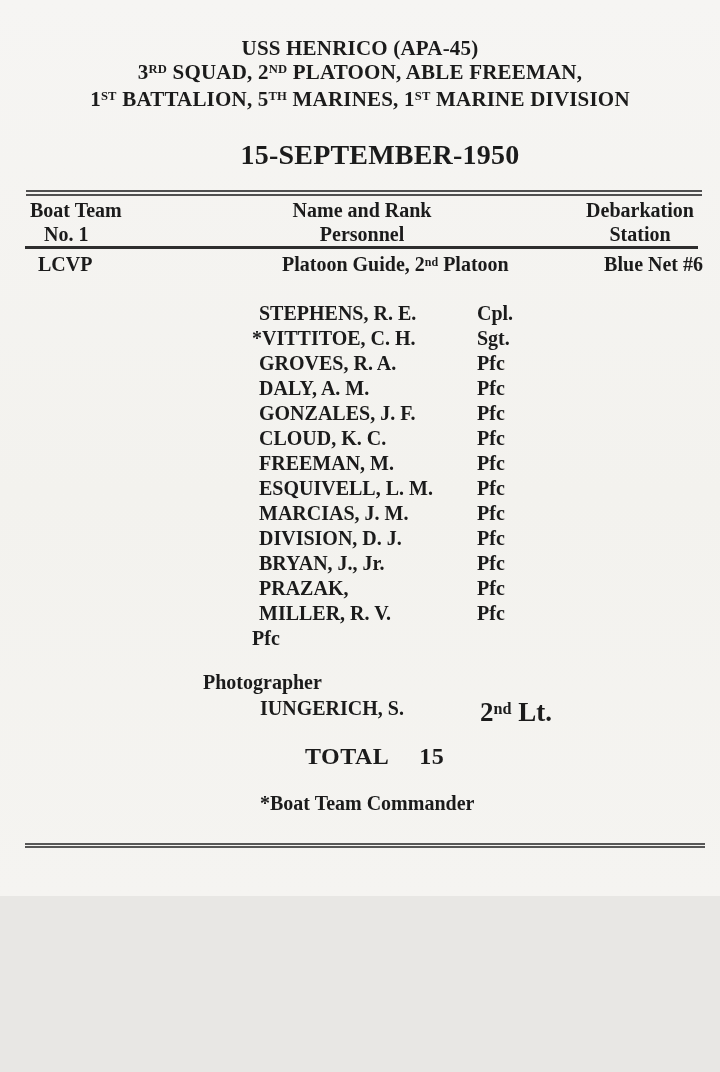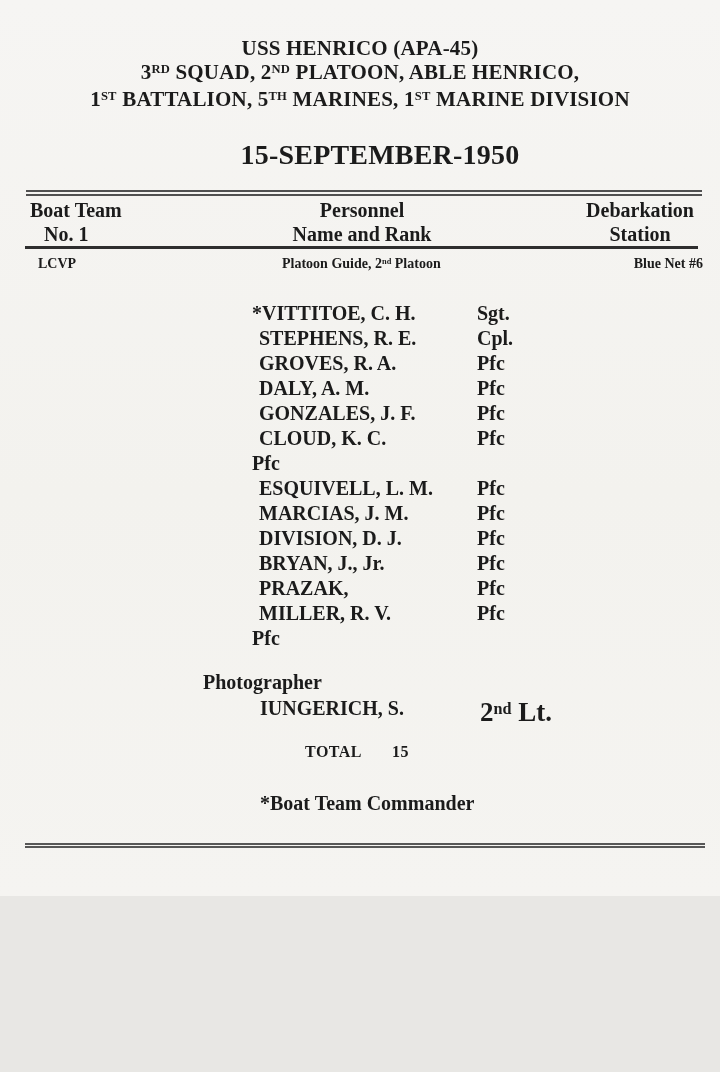--- a/index.html
+++ b/index.html
@@ -18,104 +18,105 @@
 
   .rule2a { position:absolute; top:190px; left:26px; width:676px; height:2px;
             border-top:2px solid #505050; border-bottom:2px solid #505050; }
   .th { position:absolute; top:198px; font-size:20px; line-height:24px; }
   .th-boat { left:30px; }
   .th-boat .l2 { padding-left:14px; }
   .th-personnel { left:200px; width:324px; text-align:center; }
   .th-debark { left:577px; width:126px; text-align:center; }
   .rule1 { position:absolute; top:246px; left:25px; width:673px;
            border-top:3px solid #2e2e2e; }
-  .td { position:absolute; top:252px; font-size:14px; line-height:24px; }
+  .td { position:absolute; top:252px; font-size:20px; line-height:24px; }
   .td-boat { left:38px; }
   .td-assign { left:282px; }
   .td-station { left:577px; width:126px; text-align:right; }
 
   .roster { position:absolute; top:301px; left:252px; font-size:20px; line-height:25px; }
   .r-row { display:flex; }
   .r-name { width:225px; white-space:pre; }
   .r-row:not(.starred) .r-name { padding-left:7px; width:218px; }
 
   .photog-label { position:absolute; top:671px; left:203px; font-size:20px; }
   .photog-name  { position:absolute; top:697px; left:260px; font-size:20px; }
   .photog-rank  { position:absolute; top:697px; left:480px; font-size:27px; }
 
-  .total { position:absolute; top:743px; left:305px; font-size:16px; letter-spacing:0.5px; }
+  .total { position:absolute; top:743px; left:305px; font-size:24px; letter-spacing:0.5px; }
   .total .v { margin-left:30px; }
 
   .footnote { position:absolute; top:792px; left:260px; font-size:20px; }
 
   .rule2b { position:absolute; top:843px; left:25px; width:680px; height:1px;
             border-top:2px solid #575757; border-bottom:2px solid #575757; }
 
   .note { position:absolute; top:915px; left:38px; width:662px;
           font-size:23px; line-height:30px; white-space:pre-wrap; letter-spacing:0.2px; }
 </style>
 </head>
 <body>
 
 <div class="page">
 
   <div class="hdr">
     <div><span>USS HENRICO (APA-45)</span></div>
-    <div><span>3</span><span class="sup">RD</span><span> SQUAD, 2</span><span class="sup">ND</span><span> PLATOON, ABLE HENRICO,</span></div>
+    <div><span>3</span><span class="sup">RD</span><span> SQUAD, 2</span><span class="sup">ND</span><span> PLATOON, ABLE FREEMAN,</span></div>
     <div><span>1</span><span class="sup">ST</span><span> BATTALION, 5</span><span class="sup">TH</span><span> MARINES, 1</span><span class="sup">ST</span><span> MARINE DIVISION</span></div>
   </div>
   <div class="date">15-SEPTEMBER-1950</div>
 
   <div class="rule2a"></div>
 
   <div class="th th-boat">
     <div class="l1">Boat Team</div>
     <div class="l2">No. 1</div>
   </div>
   <div class="th th-personnel">
+    <div>Name and Rank</div>
     <div>Personnel</div>
-    <div>Name and Rank</div>
   </div>
   <div class="th th-debark">
     <div>Debarkation</div>
     <div>Station</div>
   </div>
 
   <div class="rule1"></div>
 
   <div class="td td-boat">LCVP</div>
   <div class="td td-assign"><span>Platoon Guide, 2</span><span class="sup">nd</span><span> Platoon</span></div>
   <div class="td td-station">Blue Net #6</div>
 
   <div class="roster">
+    <div class="r-row">
+        <span class="r-name">STEPHENS, R. E.</span>
+        <span class="r-rank">Cpl.</span>
+      </div>
     <div class="r-row starred">
         <span class="r-name">*VITTITOE, C. H.</span>
         <span class="r-rank">Sgt.</span>
-      </div>
-    <div class="r-row">
-        <span class="r-name">STEPHENS, R. E.</span>
-        <span class="r-rank">Cpl.</span>
       </div>
     <div class="r-row">
         <span class="r-name">GROVES, R. A.</span>
         <span class="r-rank">Pfc</span>
       </div>
     <div class="r-row">
         <span class="r-name">DALY, A. M.</span>
         <span class="r-rank">Pfc</span>
       </div>
     <div class="r-row">
         <span class="r-name">GONZALES, J. F.</span>
         <span class="r-rank">Pfc</span>
       </div>
     <div class="r-row">
         <span class="r-name">CLOUD, K. C.</span>
         <span class="r-rank">Pfc</span>
       </div>
     <div class="r-row">
+        <span class="r-name">FREEMAN, M.</span>
         <span class="r-rank">Pfc</span>
       </div>
     <div class="r-row">
         <span class="r-name">ESQUIVELL, L. M.</span>
         <span class="r-rank">Pfc</span>
       </div>
     <div class="r-row">
         <span class="r-name">MARCIAS, J. M.</span>
         <span class="r-rank">Pfc</span>
       </div>

